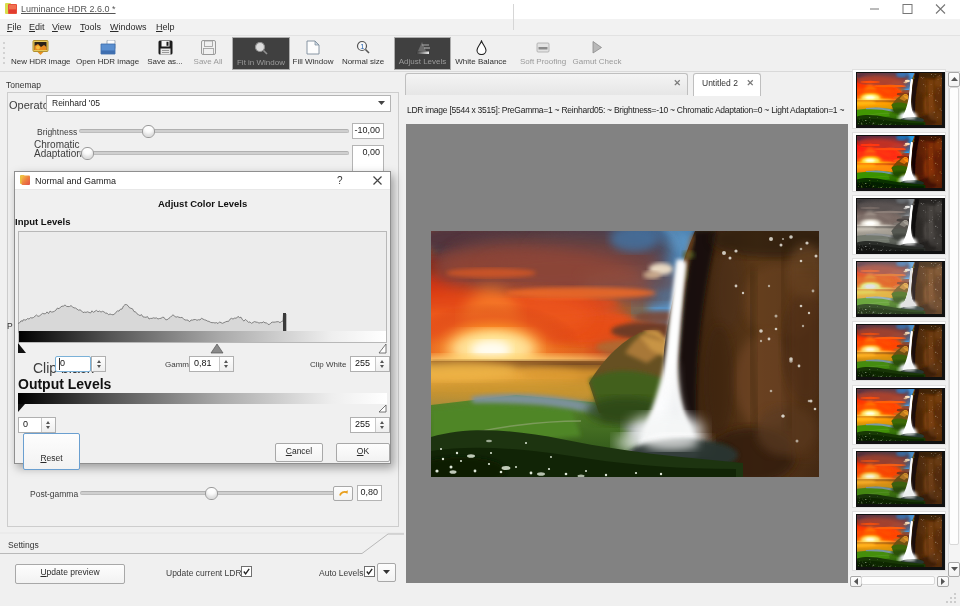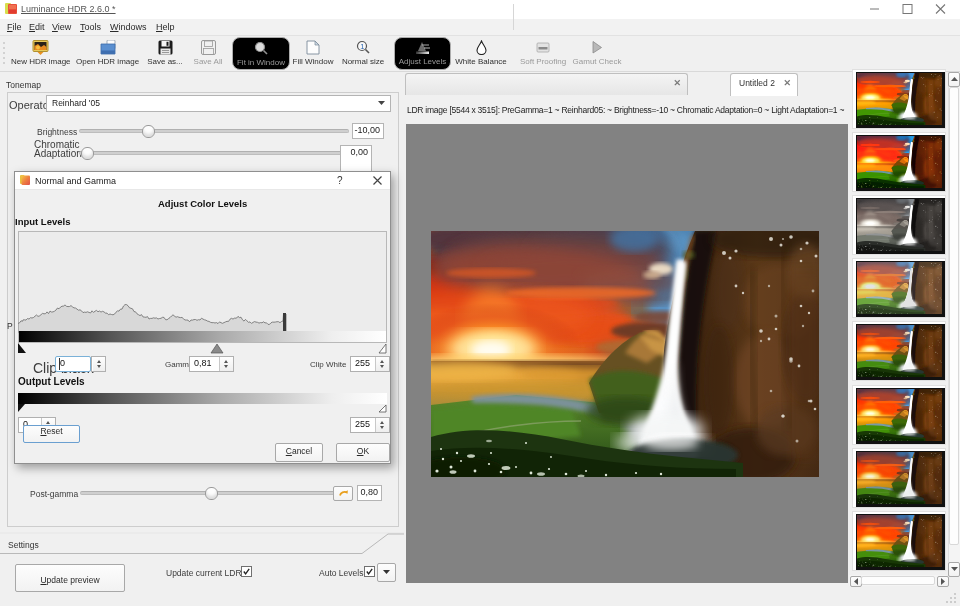--- a/index.html
+++ b/index.html
@@ -11,21 +11,21 @@
   #titlebar{left:0;top:0;width:960px;height:19px;background:#ffffff;}
   #titletext{left:21px;top:4px;font-size:9px;color:#555;text-decoration:underline;}
   
   #menubar{left:0;top:19px;width:960px;height:16px;background:#f2f2f2;border-bottom:1px solid #e2e2e2;}
   .menuitem{position:absolute;top:22px;font-size:9px;color:#2a2a2a;}
   .menuitem u{text-decoration:underline;}
   
   #toolbar{left:0;top:36px;width:960px;height:35px;background:#f0f0f0;border-bottom:1px solid #d9d9d9;}
   .tbtn{position:absolute;white-space:nowrap;top:1px;height:31px;text-align:center;font-size:8px;line-height:9px;color:#303030;}
   .tbtn .ticon{display:block;margin:3px auto 2px auto;}
-  .tbtn.pressed{background:#000000;border:1px solid #adadad;border-radius:8px;}
+  .tbtn.pressed{background:#404040;border:1px solid #adadad;border-radius:0;}
   .tbtn.dis{color:#9a9a9a;}
   .tsep{position:absolute;top:4px;width:1px;height:26px;background:#d6d6d6;}
   
   .groupbox{border:1px solid #cdcdcd;background:#f0f0f0;}
   .combobox{background:#fff;border:1px solid #b4b4b4;font-size:8.5px;color:#222;}
   .valbox{background:#fff;border:1px solid #b4b4b4;font-size:9px;color:#222;text-align:right;}
   .sld-track{position:absolute;height:2px;background:#cfcfcf;border:1px solid #bdbdbd;border-top-color:#b0b0b0;border-radius:2px;}
   .sld-handle{position:absolute;width:11px;height:11px;background:#fdfdfd;border:1px solid #999;border-radius:6px;box-shadow:inset 0 -3px 3px #ddd;}
   .btn{position:absolute;background:linear-gradient(#fdfdfd,#f2f2f2);border:1px solid #a8a8a8;border-radius:2px;font-size:8.5px;color:#2a2a2a;text-align:center;}
   .spinbox{position:absolute;background:#fff;border:1px solid #b0b0b0;font-size:9px;color:#111;}
@@ -177,21 +177,21 @@
 </div>
 
 <div class="tx" style="left:37px;top:127px;font-size:8.5px">Brightness</div>
 <div class="sld-track" style="left:79px;top:129px;width:268px"></div>
 <div class="sld-handle" style="left:142px;top:125px"></div>
 <div class="abs valbox" style="left:352px;top:123px;width:27px;height:13px;padding:1px 3px 0 0">-10,00</div>
 
 <div class="tx" style="left:34px;top:141px;font-size:10px;line-height:8.5px;text-align:center;width:39px">Chromatic<br>Adaptation</div>
 <div class="sld-track" style="left:79px;top:151px;width:268px"></div>
 <div class="sld-handle" style="left:81px;top:147px"></div>
-<div class="abs valbox" style="left:340px;top:145px;width:27px;height:13px;padding:1px 3px 16px 0">0,00</div>
+<div class="abs valbox" style="left:352px;top:145px;width:27px;height:13px;padding:1px 3px 16px 0">0,00</div>
 
 <div class="tx" style="left:7px;top:321px;font-size:8.5px;color:#333">P</div>
 
 <div class="tx" style="left:30px;top:489px;font-size:8.5px">Post-gamma</div>
 <div class="sld-track" style="left:80px;top:491px;width:258px"></div>
 <div class="sld-handle" style="left:205px;top:487px"></div>
 <div class="btn" style="left:333px;top:486px;width:18px;height:13px">
   <svg width="11" height="8" viewBox="0 0 11 8" style="margin-top:2px">
       <path d="M2,6.5 C2.5,3.5 6,2 9,3.5" stroke="#e8a020" stroke-width="1.8" fill="none"></path>
       <path d="M9.8,1.2 L9.6,4.8 L6.4,3.2 Z" fill="#e8a020"></path>
@@ -199,21 +199,21 @@
 </div>
 <div class="abs valbox" id="pg" style="left:357px;top:485px;width:20px;height:13px;padding:1px 3px 0 0">0,80</div>
 
 <svg class="abs" style="left:0;top:532px" width="404" height="23">
   <path d="M0,1 L404,1" stroke="#e6e6e6" stroke-width="1"></path>
   <path d="M0,21.5 L362,21.5 L388,2" stroke="#b9b9b9" stroke-width="1" fill="none"></path>
   <path d="M388,2 L404,2" stroke="#b9b9b9" stroke-width="1"></path>
 </svg>
 <div class="tx" style="left:8px;top:540px;font-size:8.5px;color:#333">Settings</div>
 
-<div class="btn" style="left:15px;top:564px;width:108px;height:16px;padding-top:10px"><u>U</u>pdate preview</div>
+<div class="btn" style="left:15px;top:564px;width:108px;height:16px;padding-top:2px"><u>U</u>pdate preview</div>
 <div class="tx" style="left:166px;top:568px;font-size:8.5px">Update current LDR</div>
 <div class="chk" style="left:241px;top:566px">
     <svg width="9" height="9">
       <path d="M1.8,4.5 L3.6,6.8 L7.2,1.8" stroke="#222" stroke-width="1.3" fill="none"></path>
     </svg>
   </div>
 <div class="tx" style="left:319px;top:568px;font-size:8.5px">Auto Levels</div>
 <div class="chk" style="left:364px;top:566px">
     <svg width="9" height="9">
       <path d="M1.8,4.5 L3.6,6.8 L7.2,1.8" stroke="#222" stroke-width="1.3" fill="none"></path>
@@ -221,21 +221,21 @@
   </div>
 <div class="btn" style="left:377px;top:563px;width:17px;height:17px">
   <svg width="7" height="4" viewBox="0 0 7 4" style="margin-top:6px">
       <path d="M0,0 L7,0 L3.5,4 Z" fill="#333"></path>
     </svg>
 </div>
 
 <div class="tab inactive" style="left:405px;width:281px">
   <span class="tabx" style="position:absolute;right:6px;top:4px">✕</span>
 </div>
-<div class="tab active" style="left:730px;width:66px">
+<div class="tab active" style="left:693px;width:66px">
   <span style="position:absolute;left:8px;top:4px">Untitled 2</span>
   <span class="tabx" style="position:absolute;right:6px;top:4px">✕</span>
 </div>
 
 <div class="tx" style="left:407px;top:105px;font-size:8.5px;letter-spacing:-0.25px;color:#222;width:441px;overflow:hidden">LDR image [5544 x 3515]: PreGamma=1 ~ Reinhard05: ~ Brightness=-10 ~ Chromatic Adaptation=0 ~ Light Adaptation=1 ~</div>
 
 <div class="abs" style="left:406px;top:124px;width:442px;height:459px;background:#828282"></div>
 
 <div class="abs" style="left:431px;top:231px;width:388px;height:246px">
   <svg width="388" height="246" viewBox="0 0 388 246">
@@ -377,36 +377,36 @@
   <div class="spinbox" style="left:174px;top:184px;width:43px;height:14px">
       <span style="position:absolute;left:4px;top:1px">0,81</span>
       <div class="spinarrows"></div>
     </div>
   <div class="tx" style="left:295px;top:188px;font-size:8px">Clip White</div>
   <div class="spinbox" style="left:335px;top:184px;width:38px;height:14px">
       <span style="position:absolute;left:4px;top:1px">255</span>
       <div class="spinarrows"></div>
     </div>
 
-  <div class="tx bold" style="left:3px;top:204px;font-size:10px;color:#111">Output Levels</div>
+  <div class="tx bold" style="left:3px;top:204px;font-size:14px;color:#111">Output Levels</div>
   <svg class="abs" style="left:3px;top:221px" width="369" height="20" viewBox="0 0 369 20">
     <rect x="0" y="0" width="369" height="11" fill="url(#ingr)"></rect>
     <path d="M0,11 L7,11 L0,19 Z" fill="#111"></path>
     <path d="M368,12 L361,19 L368,19 Z" fill="#fff" stroke="#555" stroke-width="0.8"></path>
   </svg>
   <div class="spinbox" style="left:3px;top:245px;width:36px;height:14px">
       <span style="position:absolute;left:4px;top:1px">0</span>
       <div class="spinarrows"></div>
     </div>
   <div class="spinbox" style="left:335px;top:245px;width:38px;height:14px">
       <span style="position:absolute;left:4px;top:1px">255</span>
       <div class="spinarrows"></div>
     </div>
 
-  <div class="btn" style="left:8px;top:253px;width:55px;height:16px;padding-top:0;border-color:#6a9fd0"><u>R</u>eset</div>
+  <div class="btn" style="left:8px;top:261px;width:55px;height:16px;padding-top:19px;border-color:#6a9fd0"><u>R</u>eset</div>
   <div class="btn" style="left:260px;top:271px;width:46px;height:15px;padding-top:2px"><u>C</u>ancel</div>
   <div class="btn" style="left:321px;top:271px;width:52px;height:15px;padding-top:2px"><u>O</u>K</div>
 </div>
 
 <svg width="0" height="0" style="position:absolute">
     <defs>
  <linearGradient id="ingr" x1="0" y1="0" x2="1" y2="0">
    <stop offset="0" stop-color="#000"></stop>
         <stop offset="0.25" stop-color="#555"></stop>
    <stop offset="0.55" stop-color="#aaa"></stop>

